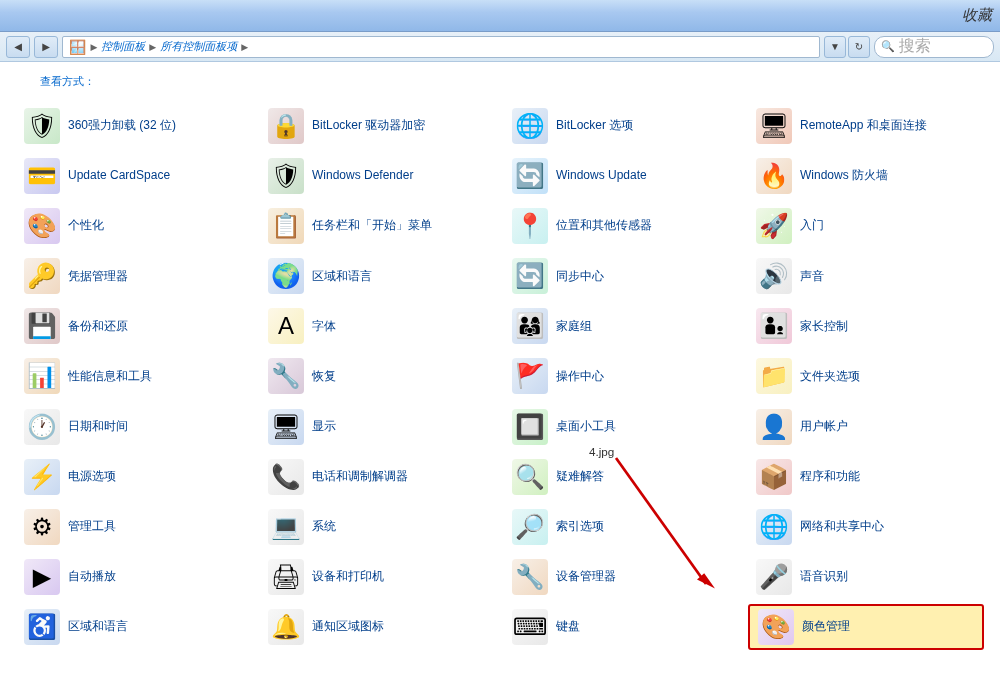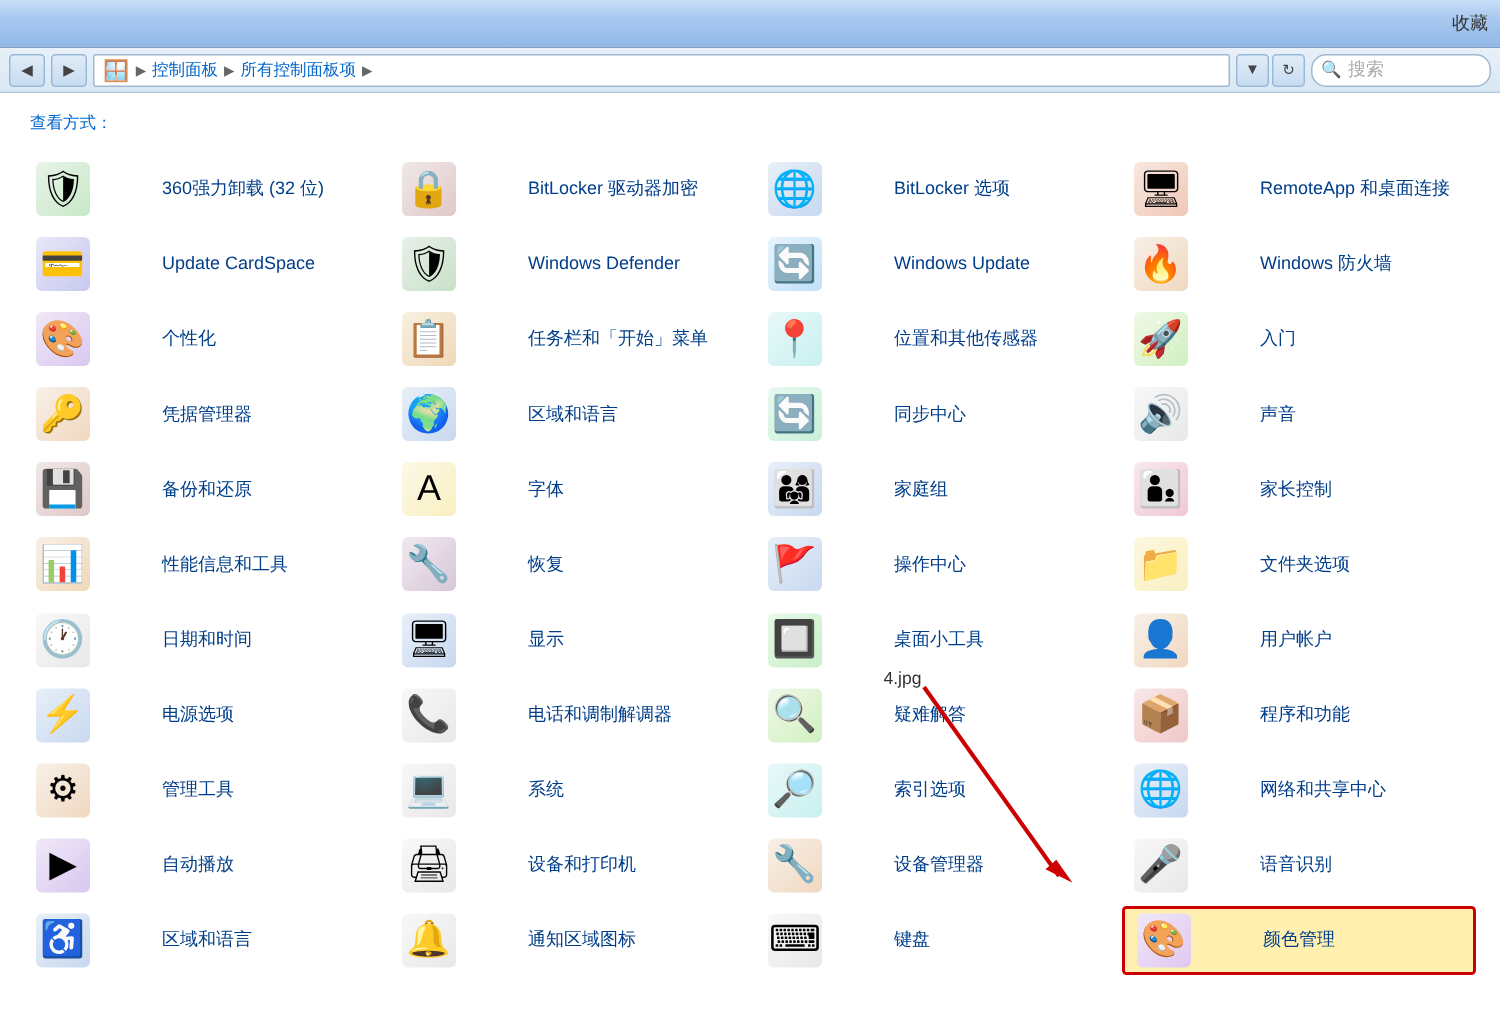--- a/index.html
+++ b/index.html
@@ -19,22 +19,23 @@
       display: flex;
       align-items: center;
       justify-content: flex-end;
       padding: 0 8px;
       border-bottom: 1px solid #7a9cc8;
     }
     .title-bar-right {
       display: flex;
       align-items: flex-start;
       gap: 4px;
-      font-size: 12px;
+      font-size: 15px;
       color: #333;
+      font-style: italic;
     }
 
     
     .address-bar {
       background: linear-gradient(to bottom, #e8f0f8, #d8e8f4);
       height: 30px;
       display: flex;
       align-items: center;
       padding: 0 6px;
       border-bottom: 1px solid #b0c8e0;
@@ -66,20 +67,21 @@
       color: #333;
       gap: 4px;
     }
     .path-arrow {
       color: #666;
       font-size: 9px;
     }
     .path-segment {
       color: #0066cc;
       cursor: pointer;
+      font-style: italic;
     }
     .search-box {
       width: 120px;
       height: 22px;
       border: 1px solid #a0b8d0;
       border-radius: 10px;
       display: flex;
       align-items: center;
       padding: 0 6px;
       background: white;
@@ -115,20 +117,21 @@
     }
     .page-title {
       font-size: 18px;
       color: #003e8a;
       font-weight: normal;
     }
     .view-mode {
       font-size: 11px;
       color: #0066cc;
       cursor: pointer;
+      margin-left: 20px;
     }
 
     
     .items-grid {
       padding: 8px 16px;
       display: grid;
       grid-template-columns: repeat(4, 1fr);
       gap: 4px 8px;
       overflow-y: auto;
       height: calc(673px - 110px);
@@ -149,21 +152,20 @@
       flex-shrink: 0;
       display: flex;
       align-items: center;
       justify-content: center;
       font-size: 24px;
     }
     .control-label {
       font-size: 12px;
       color: #003e8a;
       line-height: 1.3;
-      margin-left: 40px;
     }
 
     
     .arrow-overlay {
       position: absolute;
       top: 460px;
       left: 650px;
       width: 200px;
       height: 200px;
       pointer-events: none;
@@ -241,21 +243,21 @@
     <span class="path-arrow">▶</span>
     <span class="path-segment">所有控制面板项</span>
     <span class="path-arrow">▶</span>
   </div>
   <div class="toolbar-right">
     <div class="toolbar-btn">▼</div>
     <div class="toolbar-btn">↻</div>
   </div>
   <div class="search-box">
     <span style="color:#888;">🔍</span>
-    <span style="font-size:12px;color:#aaa;">搜索</span>
+    <span style="font-size:16px;color:#aaa;">搜索</span>
   </div>
 </div>
 
 <div class="page-header">
   <span class="view-mode">查看方式：</span>
 </div>
 
 <div class="items-grid" id="items-grid">
     <div class="control-item">
       <div class="control-icon icon-360">🛡</div>

